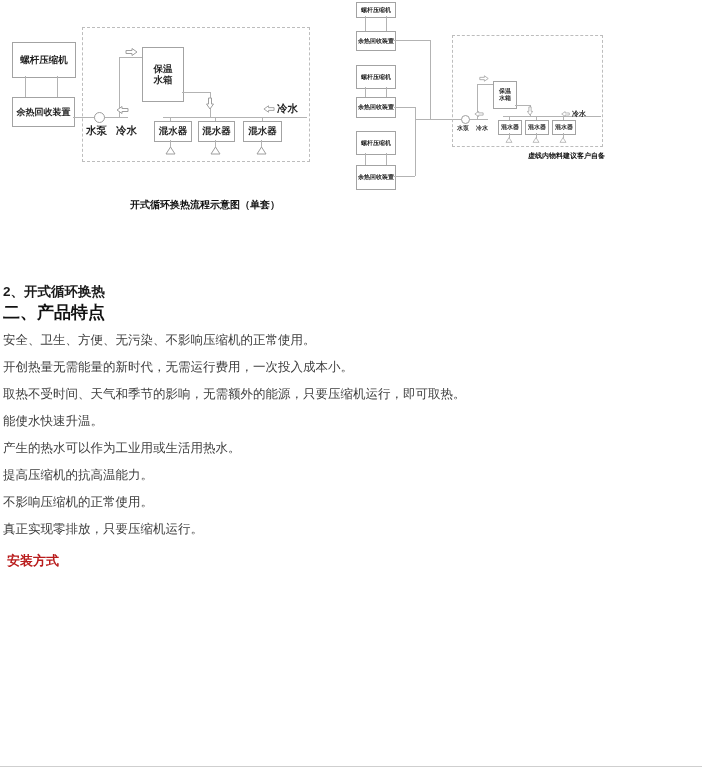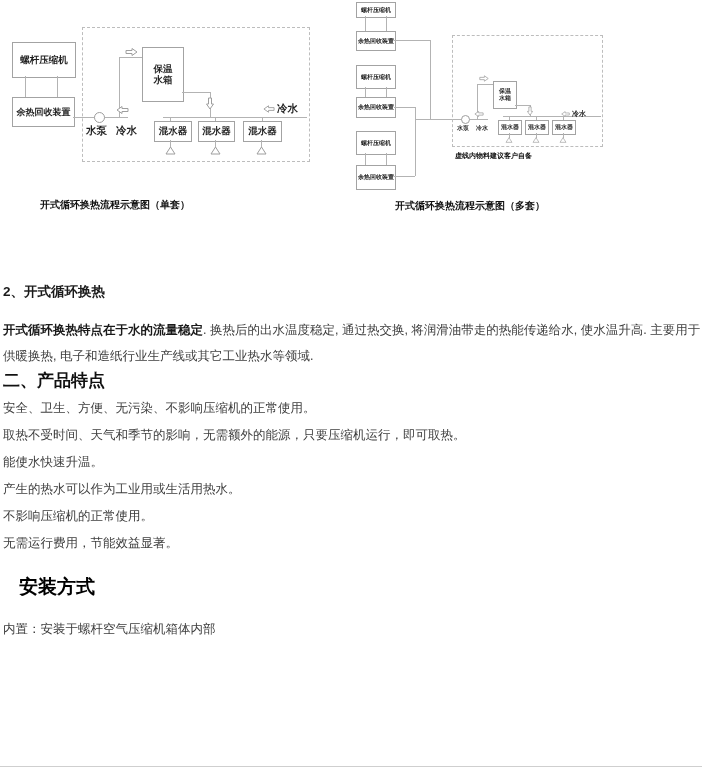--- a/index.html
+++ b/index.html
@@ -7,29 +7,29 @@
         font-family:"Liberation Sans","DejaVu Sans",sans-serif;color:#3d3d3d;}
   .abs{position:absolute;}
   
   .box{position:absolute;border:1px solid #a3a3a3;background:#fff;display:flex;
        flex-direction:column;align-items:center;justify-content:center;text-align:center;
        color:#1f1f1f;font-weight:bold;line-height:1.15;}
   .ln{position:absolute;background:#b3b3b3;}
   .dash{position:absolute;border:1px dashed #bdbdbd;background:transparent;}
   .lbl{position:absolute;font-weight:bold;color:#1f1f1f;white-space:nowrap;}
   .pump{position:absolute;border:1px solid #9e9e9e;border-radius:50%;background:#fff;}
-  .cap{position:absolute;font-weight:bold;color:#111;text-align:left;}
+  .cap{position:absolute;font-weight:bold;color:#111;text-align:right;}
   
   #textflow{position:absolute;left:3px;top:283px;width:704px;}
   #textflow h2{font-size:13.5px;line-height:18px;margin:0;color:#1a1a1a;font-weight:bold;}
   #textflow p.intro{margin:16px 0 0;line-height:26px;font-size:12.5px;}
   #textflow p.intro b{color:#1a1a1a;}
   #textflow h1{font-size:17px;line-height:24px;margin:0 0 2px;color:#111;font-weight:bold;}
   #textflow p.feat{margin:0;line-height:27px;font-size:12.5px;}
-  #textflow h3{font-size:19px;line-height:27px;margin:16px;color:#000000;font-weight:bold;}
+  #textflow h3{font-size:13px;line-height:27px;margin:4px;color:#b91c1c;font-weight:bold;}
   #textflow p.inst{margin:0;line-height:27px;font-size:12.5px;}
   #textflow p.note{margin:0;line-height:26.5px;font-size:12.5px;}
   .hrline{position:absolute;left:0;top:766px;width:702px;height:1px;background:#cfcfcf;}
 </style>
 </head>
 <body>
 
 <div id="page">
 
   <div class="abs" style="left:0;top:0;width:340px;height:220px;">
@@ -190,31 +190,30 @@
         <path d="M5.5,1 L10,8 H1 Z" fill="#fff" stroke="#9e9e9e"></path>
       </svg>
     <svg class="abs" style="left:192px;top:137px;" width="8" height="6" viewBox="0 0 11 9">
         <path d="M5.5,1 L10,8 H1 Z" fill="#fff" stroke="#9e9e9e"></path>
       </svg>
     <svg class="abs" style="left:219px;top:137px;" width="8" height="6" viewBox="0 0 11 9">
         <path d="M5.5,1 L10,8 H1 Z" fill="#fff" stroke="#9e9e9e"></path>
       </svg>
 
     <div class="cap" style="left:115px;top:151px;width:150px;font-size:7px;">虚线内物料建议客户自备</div>
-    <div class="cap" style="left:55px;top:199px;width:160px;font-size:10px;">开式循环换热流程示意图（多套）</div>
   </div>
 
   <div id="textflow">
     <h2>2、开式循环换热</h2>
-    <p class="intro"><b>开式循环换热特点在于水的流量稳定</b><span>. 换热后的出水温度稳定, 通过热交换, 将润滑油带走的热能传递给水, 使水温升高. 主要用于供暖换热, 电子和造纸行业生产线或其它工业热水等领域.</span></p>
     <h1>二、产品特点</h1>
     <p class="feat">安全、卫生、方便、无污染、不影响压缩机的正常使用。</p>
+    <p class="feat">开创热量无需能量的新时代，无需运行费用，一次投入成本小。</p>
     <p class="feat">取热不受时间、天气和季节的影响，无需额外的能源，只要压缩机运行，即可取热。</p>
     <p class="feat">能使水快速升温。</p>
     <p class="feat">产生的热水可以作为工业用或生活用热水。</p>
+    <p class="feat">提高压缩机的抗高温能力。</p>
     <p class="feat">不影响压缩机的正常使用。</p>
-    <p class="feat">无需运行费用，节能效益显著。</p>
+    <p class="feat">真正实现零排放，只要压缩机运行。</p>
     <h3>安装方式</h3>
-    <p class="inst">内置：安装于螺杆空气压缩机箱体内部</p>
   </div>
 
   <div class="hrline"></div>
 </div>
 
 </body></html>

